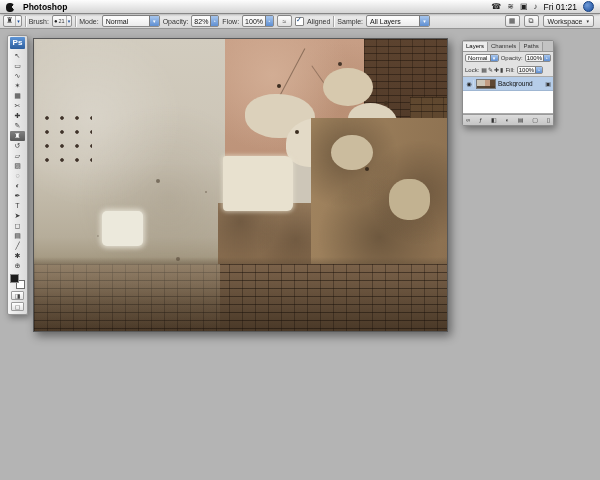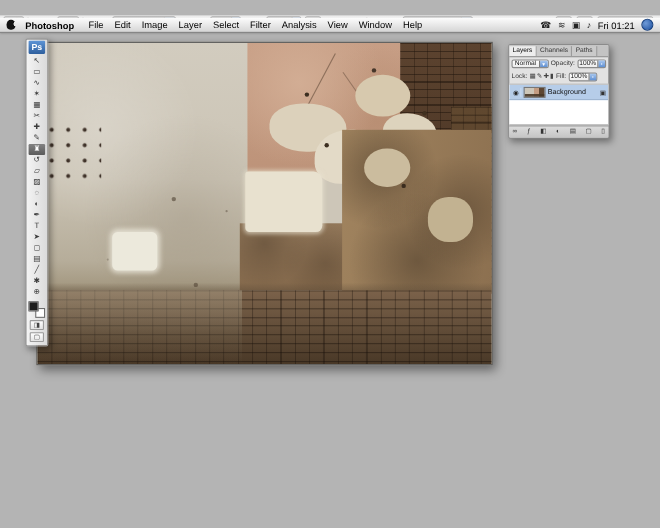--- a/index.html
+++ b/index.html
@@ -1,20 +1,20 @@
 <!DOCTYPE html>
 <html><head>
 <meta charset="utf-8">
 <style>
   html,body{margin:0;padding:0;}
   #screen{position:relative;width:600px;height:480px;background:#b4b4b4;overflow:hidden;
           font-family:"Liberation Sans",sans-serif;-webkit-font-smoothing:antialiased;}
 
   
-  .menubar{position:absolute;left:0;top:16px;width:600px;height:14px;display:flex;align-items:center;
+  .menubar{position:absolute;left:0;top:0;width:600px;height:14px;display:flex;align-items:center;
            padding:0 6px;box-sizing:border-box;background:linear-gradient(#fdfdfd,#d5d5d5);
            border-bottom:1px solid #868686;box-shadow:0 1px 2px rgba(0,0,0,.25);z-index:60;}
   .apple-shape{width:8px;height:9px;background:radial-gradient(circle at 105% 42%,transparent 2px,#141414 2.3px);
            border-radius:46% 46% 44% 44%;display:inline-block;}
   .appname{font-weight:bold;font-size:8.5px;color:#000;margin:0 8px 0 9px;}
   .menus{display:flex;}
   .menu-item{font-size:8.5px;color:#000;padding:0 5px;line-height:13px;white-space:nowrap;}
   .menu-right{margin-left:auto;display:flex;align-items:center;gap:6px;}
   .statico{font-size:8px;color:#222;line-height:13px;}
   .clock{font-size:8.5px;color:#000;white-space:nowrap;}
@@ -49,21 +49,21 @@
   .brushprev .dot{font-size:6px;color:#222;padding:0 1px;}
   .brushprev .num{font-size:5.5px;color:#333;padding-right:1px;}
   .right-group{margin-left:auto;display:flex;align-items:center;gap:4px;padding-right:3px;}
   .iconbtn{height:12px;min-width:15px;display:inline-flex;align-items:center;justify-content:center;
            border:1px solid #909090;border-radius:2px;background:linear-gradient(#ffffff,#e0e0e0);
            font-size:7px;color:#444;box-sizing:border-box;}
   .wsbtn{font-size:7px;color:#222;gap:2px;padding:0 4px;}
   .wsbtn::after{content:"▾";font-size:5px;color:#333;margin-left:2px;}
 
   
-  .toolbox{position:absolute;left:23px;top:35px;width:17px;background:linear-gradient(90deg,#f4f4f4,#dadada);
+  .toolbox{position:absolute;left:7px;top:35px;width:17px;background:linear-gradient(90deg,#f4f4f4,#dadada);
            border:1px solid #949494;border-radius:2px;padding:1px;box-shadow:2px 3px 6px rgba(0,0,0,.35);
            display:flex;flex-direction:column;align-items:center;z-index:50;}
   .ps-tile{width:15px;height:12px;border-radius:1px;background:linear-gradient(#5d94d6,#2e5f9e);
            color:#fff;font-weight:bold;font-size:8px;line-height:12px;text-align:center;margin-bottom:2px;}
   .tools{display:flex;flex-direction:column;width:15px;}
   .tool{width:15px;height:10px;font-size:7px;line-height:10px;text-align:center;color:#3c3c3c;}
   .tool.selected{background:linear-gradient(#828282,#5a5a5a);color:#fff;border-radius:1px;}
   .colors{position:relative;width:15px;height:15px;margin:3px 0 2px;}
   .bg-swatch{position:absolute;right:0;bottom:0;width:9px;height:9px;background:#fff;border:1px solid #6d6d6d;box-sizing:border-box;}
   .fg-swatch{position:absolute;left:0;top:0;width:9px;height:9px;background:#1c1c1c;border:1px solid #8b8b8b;box-sizing:border-box;}
@@ -155,33 +155,20 @@
   .footico{font-size:6px;color:#333;line-height:9px;}
 </style>
 </head>
 <body>
 
 <div id="screen">
 
   <div class="menubar">
     <span><i class="apple-shape"></i></span>
     <span class="appname">Photoshop</span>
-    <div class="menus">
-
-    <span class="menu-item">File</span>
-        <span class="menu-item">Edit</span>
-        <span class="menu-item">Image</span>
-        <span class="menu-item">Layer</span>
-        <span class="menu-item">Select</span>
-        <span class="menu-item">Filter</span>
-        <span class="menu-item">Analysis</span>
-        <span class="menu-item">View</span>
-        <span class="menu-item">Window</span>
-        <span class="menu-item">Help</span>
-      </div>
     <div class="menu-right">
       <span class="statico">☎</span>
       <span class="statico">≋</span>
       <span class="statico">▣</span>
       <span class="statico">♪</span>
       <span class="clock">Fri 01:21</span>
       <span class="spot"></span>
     </div>
   </div>
 

